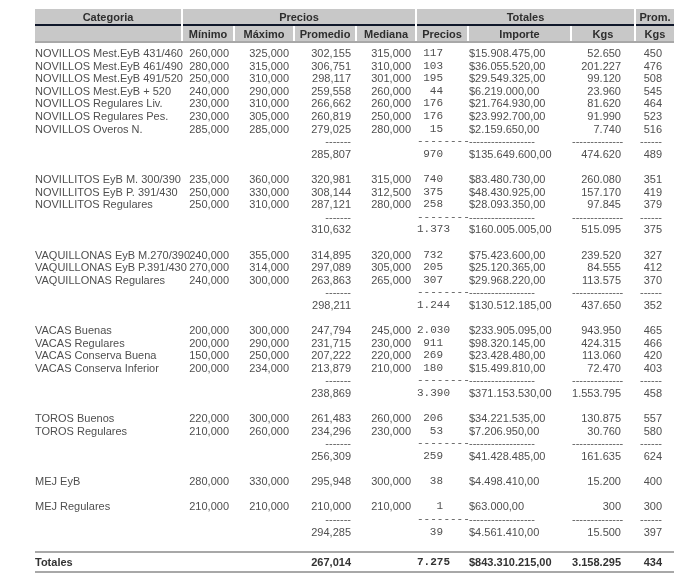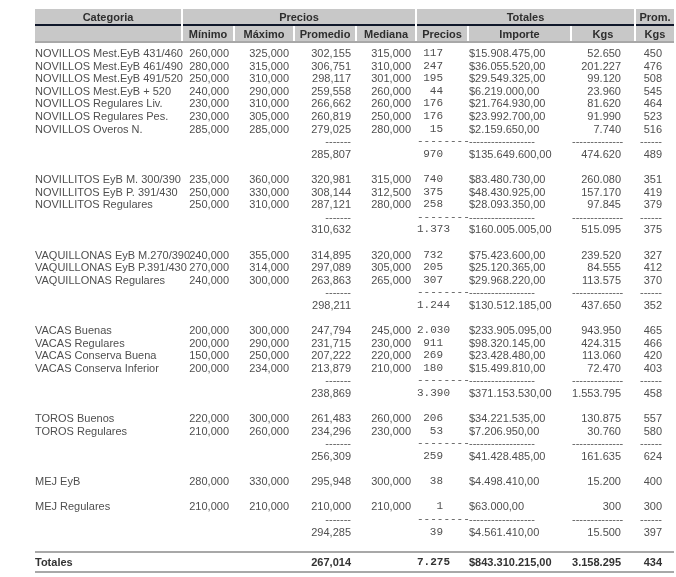--- a/index.html
+++ b/index.html
@@ -103,21 +103,21 @@
           <td class="c-imp">$15.908.475,00</td>
           <td class="c-kgs">52.650</td>
           <td class="c-pk">450</td>
         </tr>
         <tr class="data">
           <td class="c-cat">NOVILLOS Mest.EyB 461/490</td>
           <td class="c-num">280,000</td>
           <td class="c-num">315,000</td>
           <td class="c-num">306,751</td>
           <td class="c-num">310,000</td>
-          <td class="c-cab">247</td>
+          <td class="c-cab">103</td>
           <td class="c-imp">$36.055.520,00</td>
           <td class="c-kgs">201.227</td>
           <td class="c-pk">476</td>
         </tr>
         <tr class="data">
           <td class="c-cat">NOVILLOS Mest.EyB 491/520</td>
           <td class="c-num">250,000</td>
           <td class="c-num">310,000</td>
           <td class="c-num">298,117</td>
           <td class="c-num">301,000</td>

